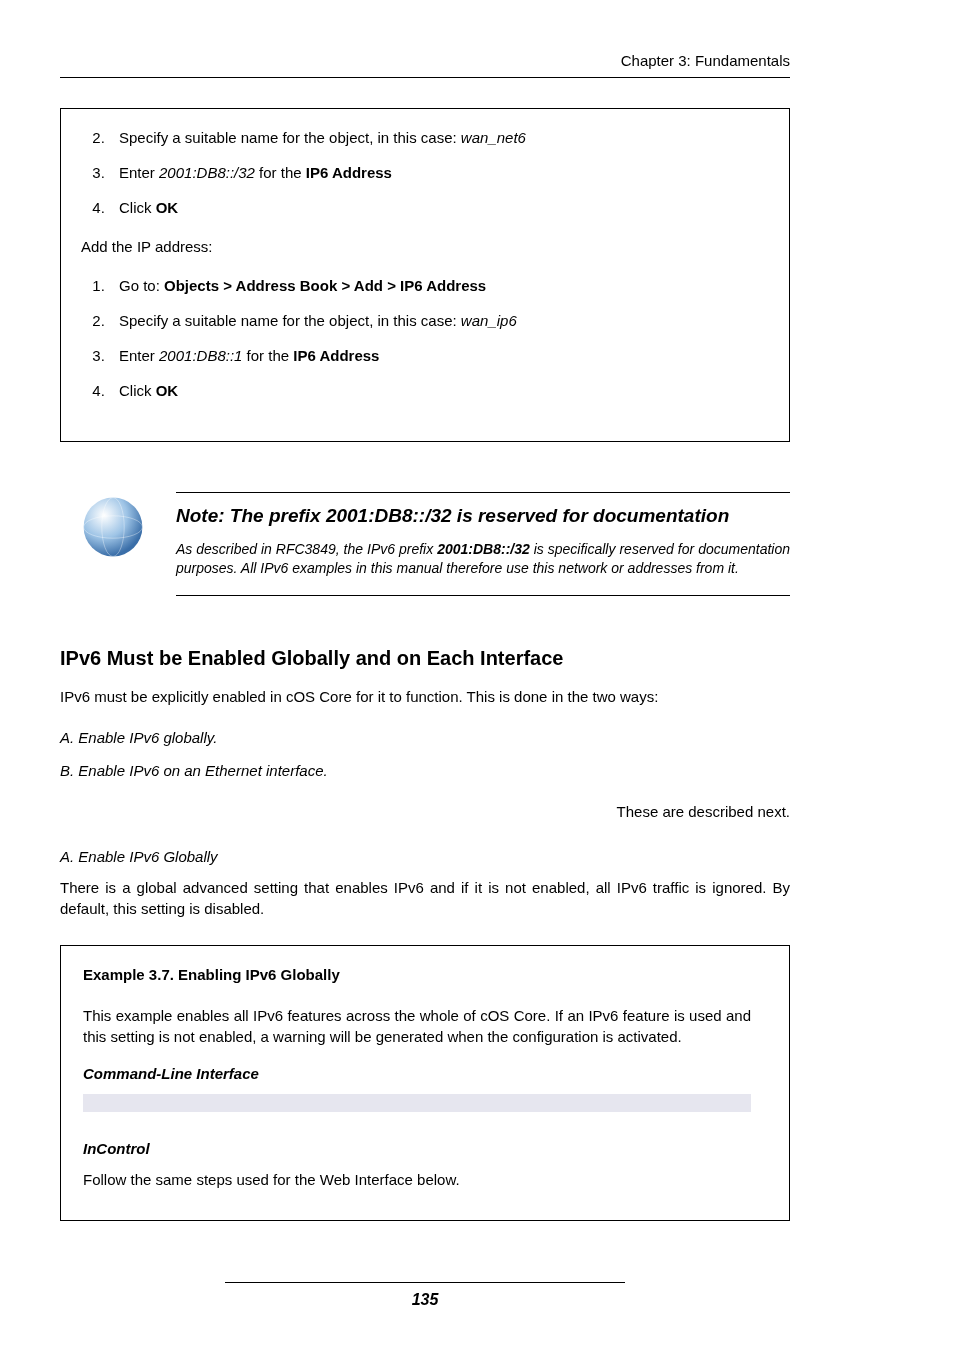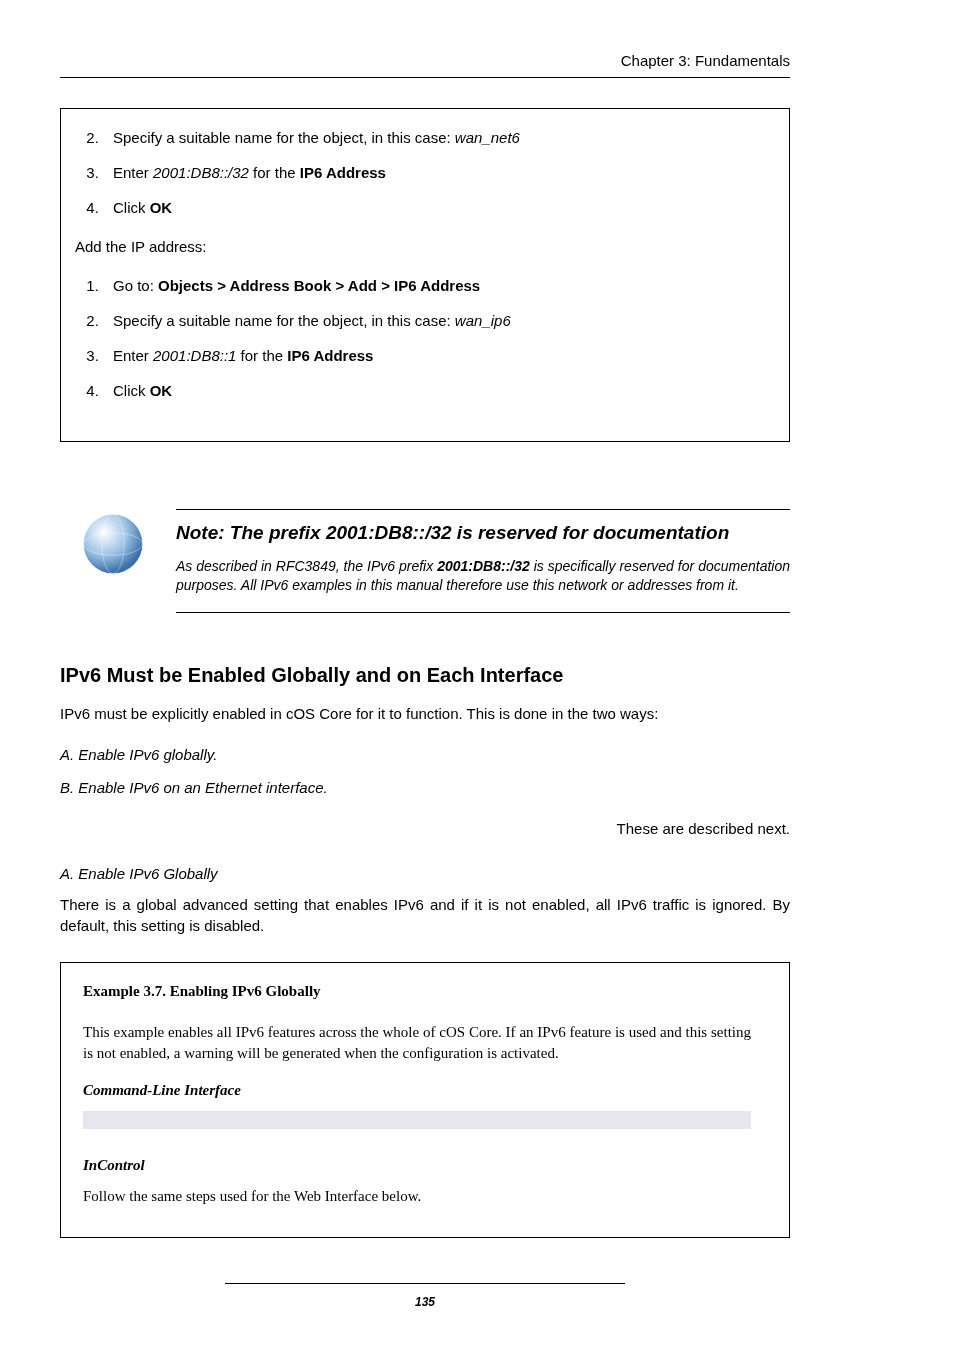--- a/index.html
+++ b/index.html
@@ -23,22 +23,22 @@
     font-size: 15px;
     padding-bottom: 6px;
   }
   .hr-thin {
     border: none;
     border-top: 1px solid #000;
     margin: 0 0 30px 0;
   }
   .box {
     border: 1px solid #000;
-    padding: 18px 22px 22px 14px;
-    margin: 0 0 67px 0;
+    padding: 18px 22px 22px 20px;
+    margin: 0 0 50px 0;
   }
   .box ol {
     margin: 0 0 18px 0;
     padding-left: 28px;
   }
   .box ol li {
     padding-left: 10px;
     margin-bottom: 14px;
   }
   .box p.plain {
@@ -96,21 +96,20 @@
     margin: 24px 0 10px 0;
   }
   .sub-body {
     margin: 8px 0 26px 0;
     text-align: justify;
   }
   .example-box {
     border: 1px solid #000;
     padding: 18px 38px 30px 22px;
     margin-top: 15px;
-    font-family: Liberation Serif, serif;
   }
   .example-title {
     font-weight: bold;
     margin: 0 0 20px 0;
   }
   .example-body {
     margin: 0 0 16px 0;
     text-align: justify;
   }
   .cli-heading {
@@ -136,21 +135,21 @@
     text-align: center;
   }
   .footer-rule {
     border-top: 1px solid #000;
     width: 400px;
     margin: 0 auto 6px auto;
   }
   .page-num {
     font-style: italic;
     font-weight: bold;
-    font-size: 12px;
+    font-size: 16px;
   }
   .italic { font-style: italic; }
   .bold { font-weight: bold; }
 </style>
 </head>
 <body>
 
 <div class="page">
 
   <div class="chapter-line">Chapter 3: Fundamentals</div>

